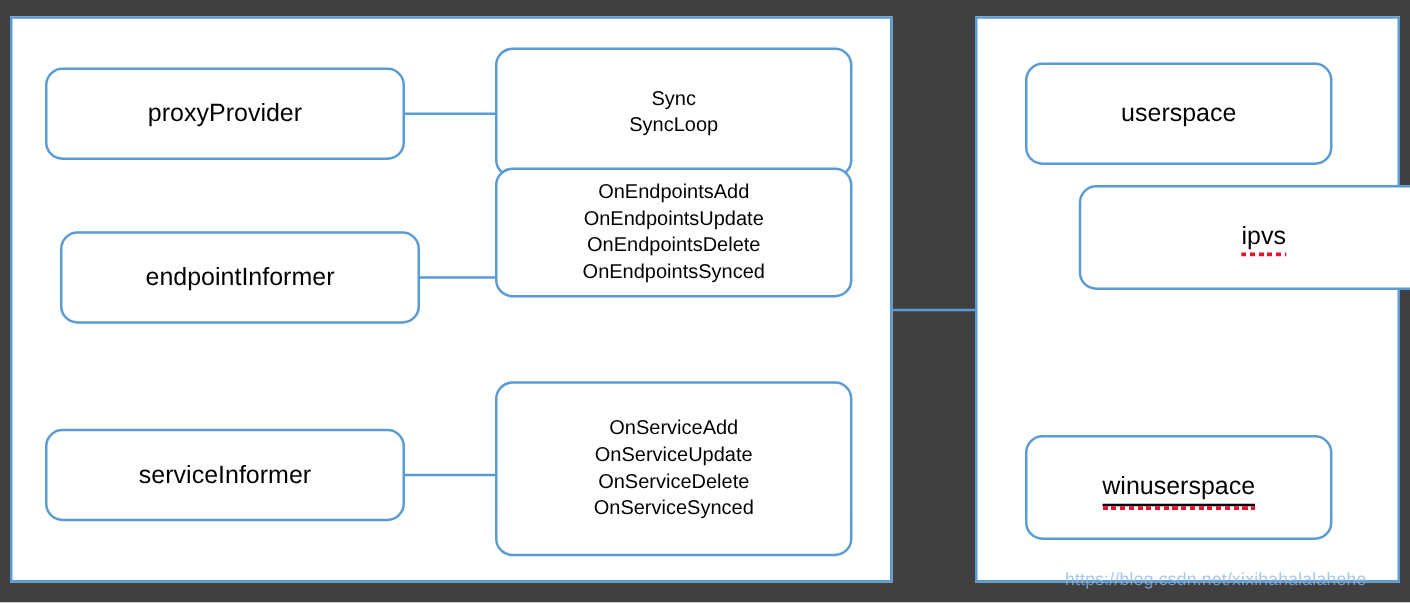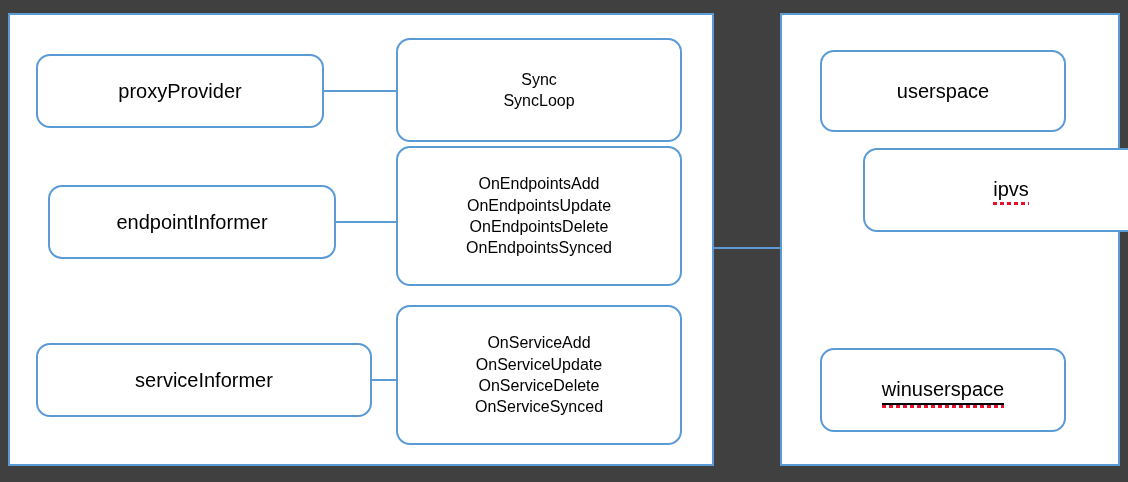--- a/index.html
+++ b/index.html
@@ -44,25 +44,25 @@
     line-height: 1.30;
     font-size: 20px;
     font-family: "Liberation Sans", sans-serif;
     white-space: pre-line;
   }
   .node.multiline { font-size: 16px; line-height: 1.33; }
 
   
   #node-proxy-provider     { left: 36px;  top: 54px;  width: 288px; height: 74px; }
   #node-endpoint-informer  { left: 48px;  top: 185px; width: 288px; height: 74px; }
-  #node-service-informer   { left: 36px;  top: 343px; width: 336px; height: 74px; }
+  #node-service-informer   { left: 36px;  top: 343px; width: 288px; height: 74px; }
 
   
   #node-sync-methods       { left: 396px; top: 38px;  width: 286px; height: 104px; }
-  #node-endpoint-handlers  { left: 396px; top: 146px; width: 286px; height: 140px; }
+  #node-endpoint-handlers  { left: 396px; top: 134px; width: 286px; height: 104px; }
   #node-service-handlers   { left: 396px; top: 305px; width: 286px; height: 140px; }
 
   
   #node-userspace          { left: 820px; top: 50px;  width: 246px; height: 82px; }
   #node-ipvs               { left: 863px; top: 148px; width: 296px; height: 84px; }
   #node-iptables           { left: 820px; top: 248px; width: 246px; height: 83px; }
   #node-winuserspace       { left: 820px; top: 348px; width: 246px; height: 84px; }
 
   
   .label-plain { display: inline-block; }
@@ -166,14 +166,15 @@
 
   <div class="node" id="node-ipvs">
     <span class="label-spell">ipvs</span>
   </div>
 
 
   <div class="node" id="node-winuserspace">
     <span class="label-spell underlined">winuserspace</span>
   </div>
 
+  <div id="watermark">https://blog.csdn.net/xixihahalalahehe</div>
 
 </div>
 
 </body></html>

